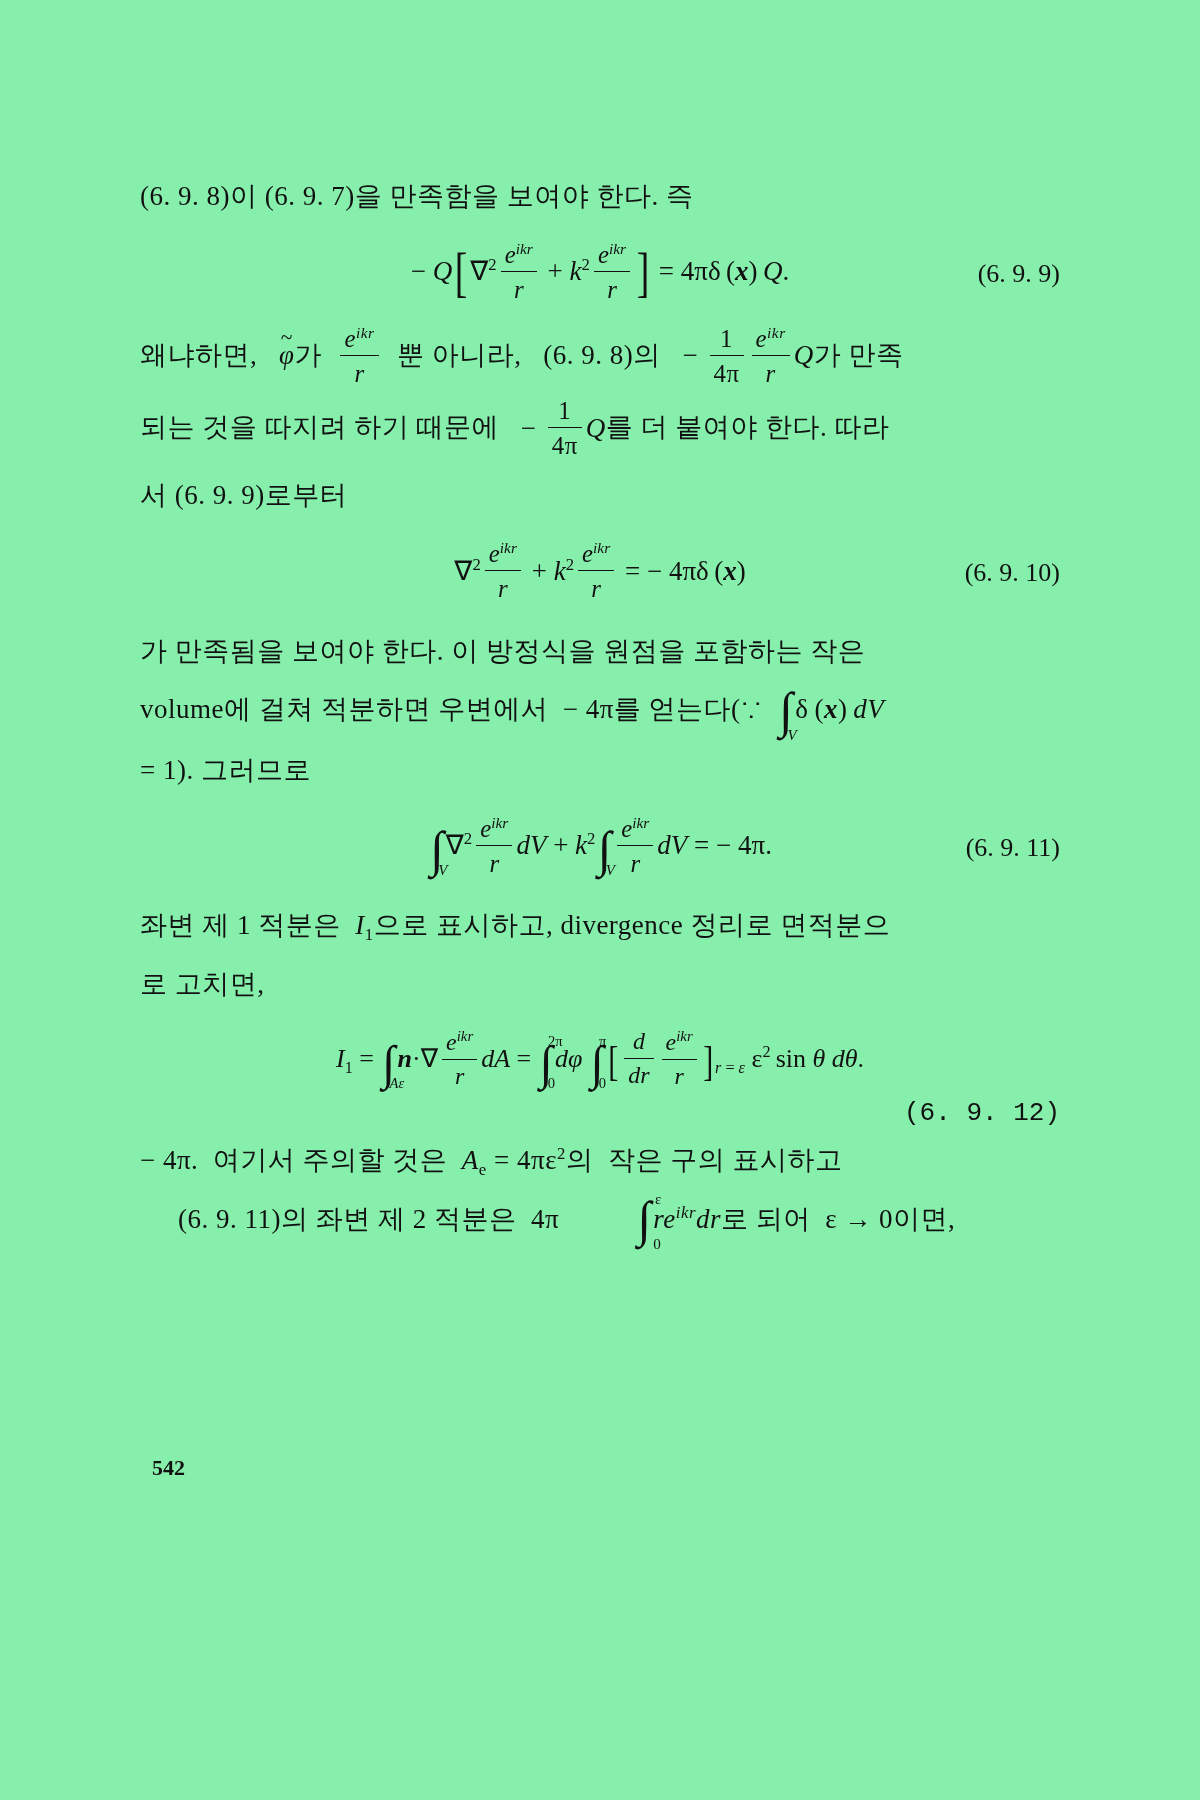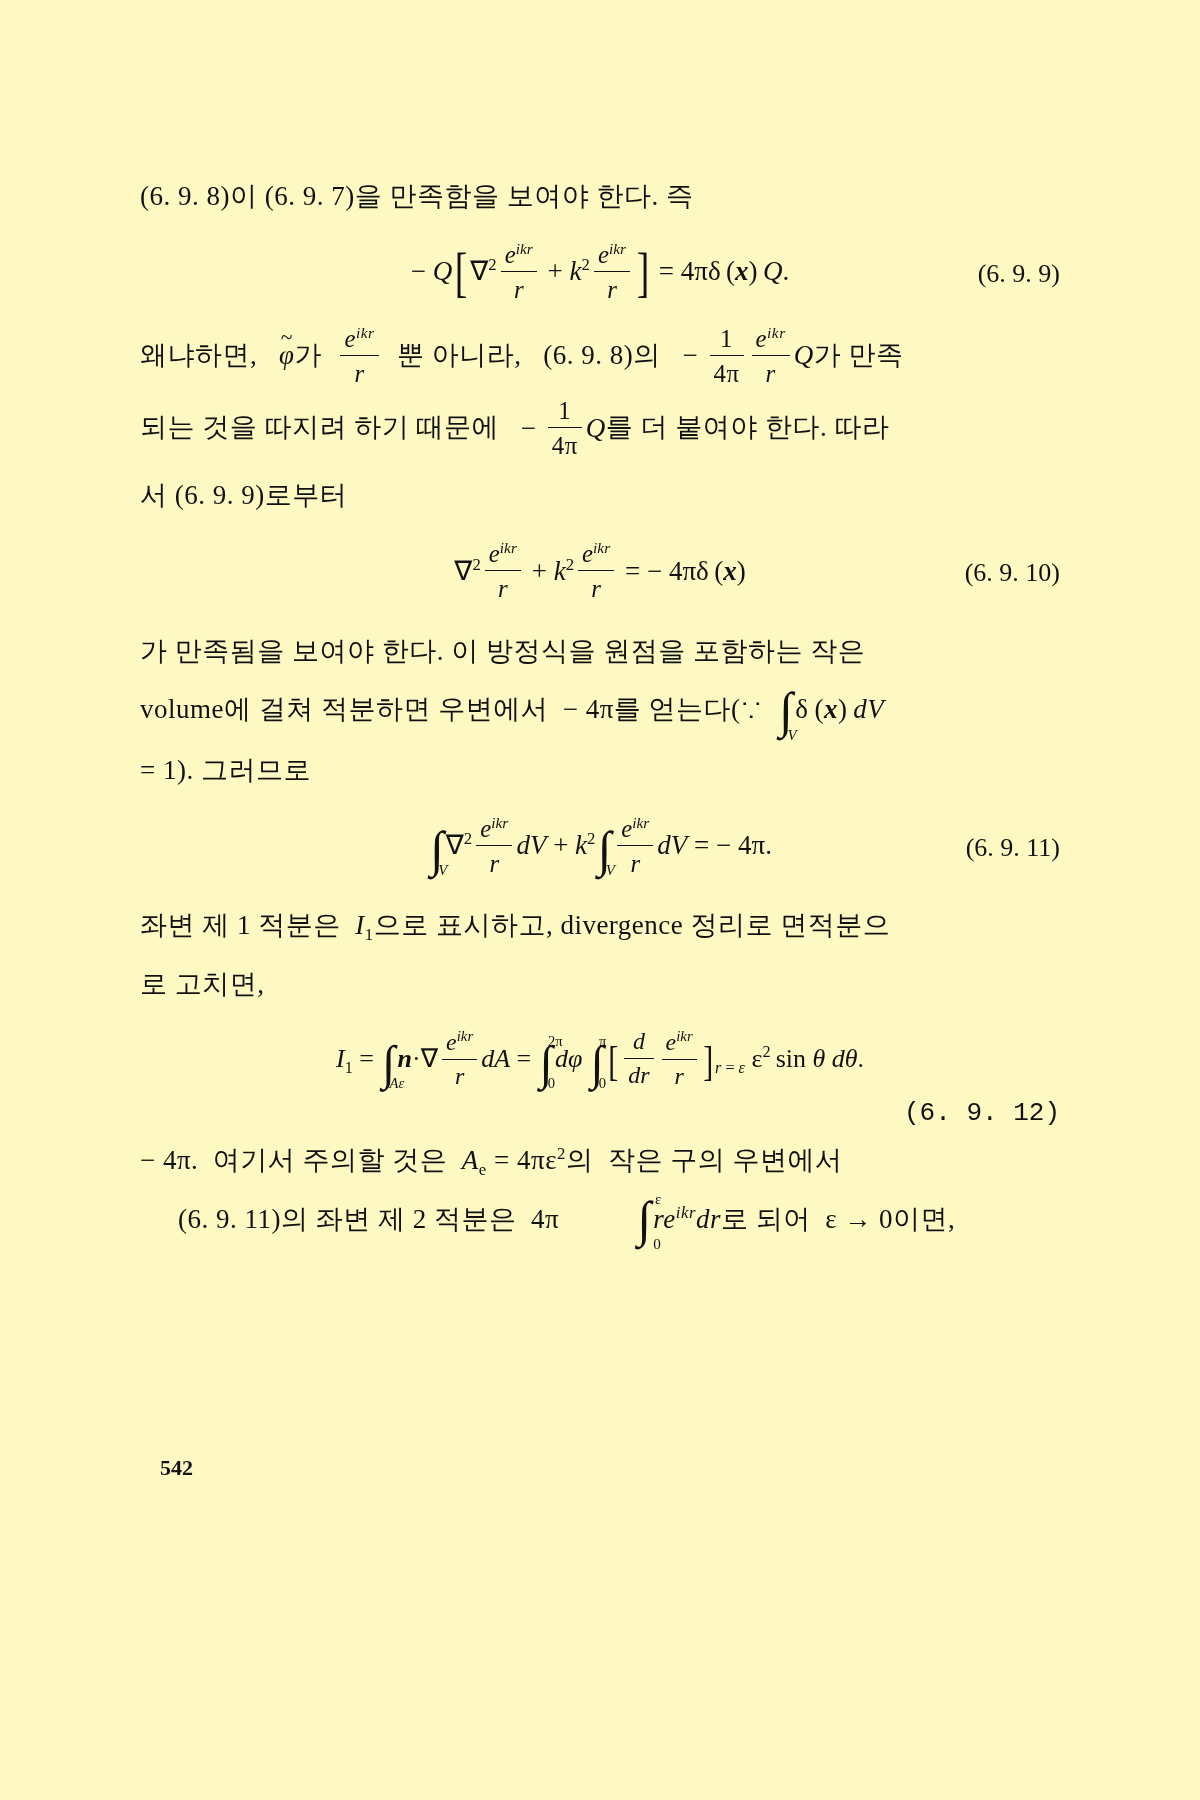--- a/index.html
+++ b/index.html
@@ -12,21 +12,21 @@
     height: 1800px;
     font-family: "Liberation Serif", serif;
     color: #111111;
     position: relative;
   }
   .page {
     position: absolute;
     left: 0; top: 0;
     width: 1200px;
     height: 1800px;
-    background: #fef9c3;
+    background: #86efac;
     overflow: hidden;
   }
   .content {
     position: absolute;
     left: 140px;
     top: 170px;
     width: 920px;
   }
   .para {
     font-size: 27px;
@@ -145,21 +145,21 @@
   }
   .tilde-wrap .tl {
     position: absolute;
     top: -0.62em;
     left: 50%;
     transform: translateX(-50%);
     font-size: 0.8em;
   }
   .pagenum {
     position: absolute;
-    left: 160px;
+    left: 152px;
     top: 1455px;
     font-size: 22px;
     font-weight: bold;
     font-family: "Liberation Serif", serif;
   }
   .nowrap { white-space: nowrap; }
 </style>
 </head>
 <body>
 
@@ -233,21 +233,21 @@
         <span class="int-wrap"><span class="big-int">∫</span><span class="int-lim-top">π</span><span class="int-lim-bot" style="font-style:normal;">0</span></span><span class="brk-s">[</span><span class="frac"><span class="num it">d</span><span class="den it">dr</span></span><span class="frac"><span class="num"><span class="it">e</span><sup class="exp">ikr</sup></span><span class="den it">r</span></span><span class="brk-s">]</span><sub class="sb">r = ε</sub>
         ε<sup class="expn">2</sup> sin&nbsp;<span class="it">θ</span>&nbsp;<span class="it">dθ</span>.</span>
       </div>
       <div class="eq-num below">(6. 9. 12)</div>
     </div>
 
     <p class="para">
       <span class="m">− 4π.</span>&nbsp;
       <span>여기서  주의할  것은</span>&nbsp;
       <span class="m"><span class="it">A<sub class="sbn">e</sub></span> = 4πε<sup class="expn">2</sup>의</span>&nbsp;
-      <span>작은  구의  우변에서</span>
+      <span>작은  구의  표시하고</span>
     </p>
 
     <p class="para indent">
       <span>(6. 9. 11)의  좌변  제 2 적분은</span>&nbsp;
       <span class="m nowrap">4π<span class="int-wrap"><span class="big-int">∫</span><span class="int-lim-top">ε</span><span class="int-lim-bot" style="font-style:normal;">0</span></span><span class="it">re</span><sup class="exp">ikr</sup><span class="it">dr</span></span><span>로  되어</span>&nbsp;
       <span class="m">ε → 0</span><span>이면,</span>
     </p>
 
   </div>
 

